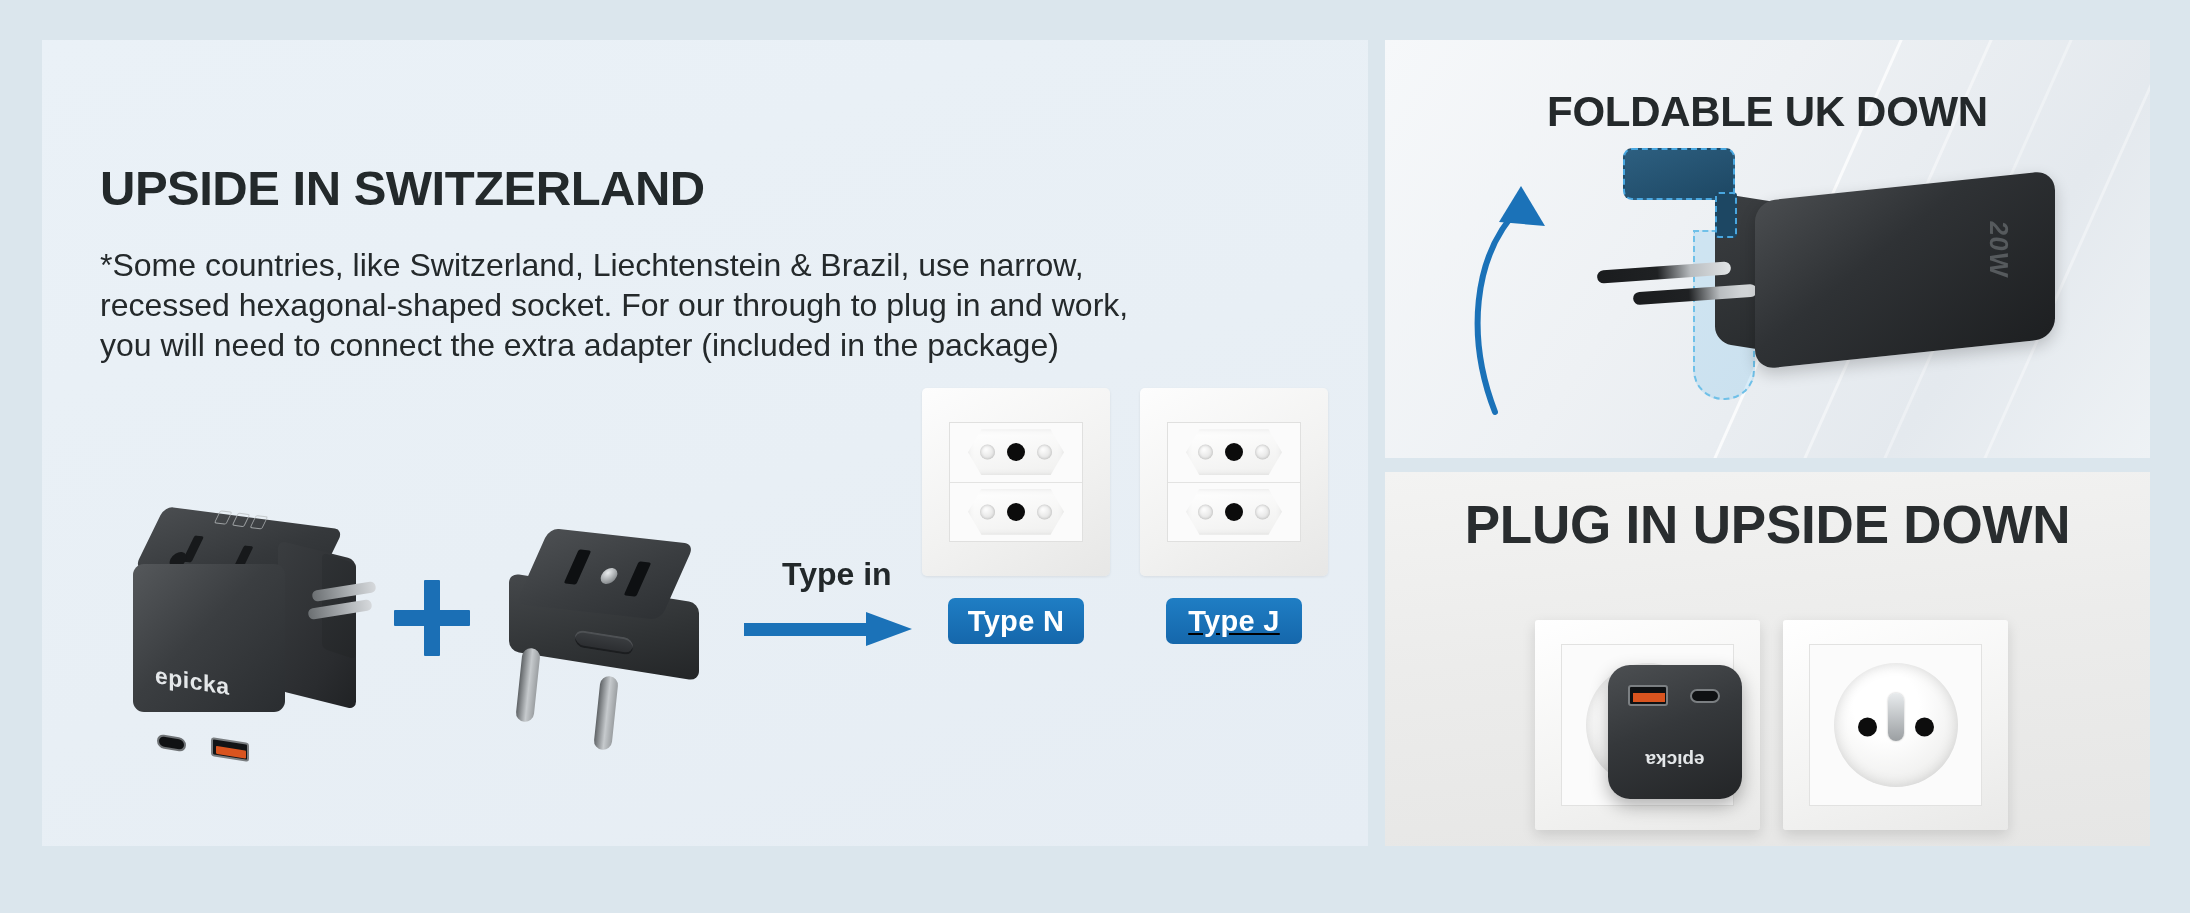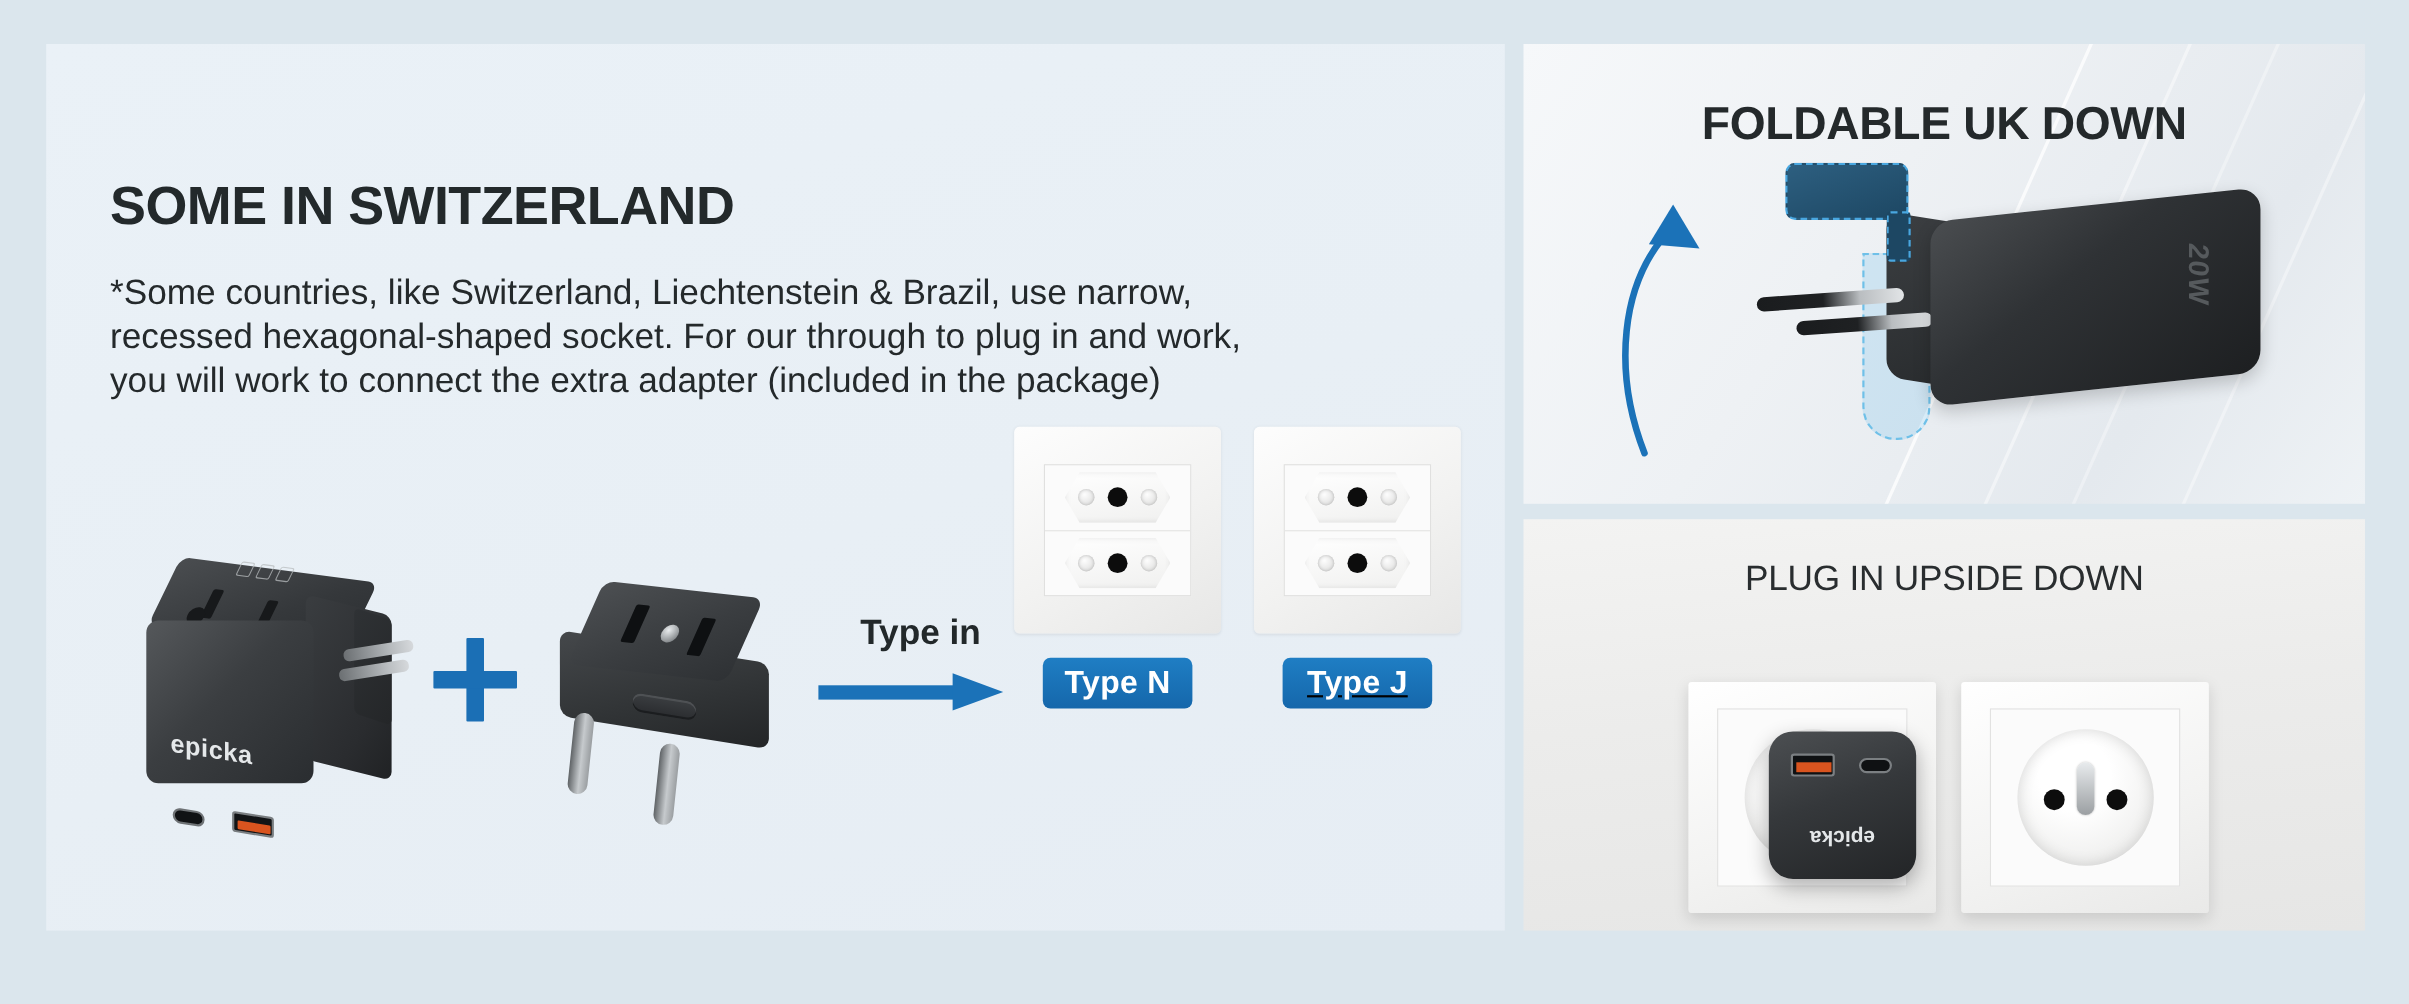--- a/index.html
+++ b/index.html
@@ -256,21 +256,21 @@
   .uk-arrow svg{ width:100%; height:100%; }
 
   
   .rb-panel{
     position:absolute; left:1385px; top:472px; width:765px; height:374px;
     background:linear-gradient(175deg,#f3f3f2 0%,#ececeb 45%,#e6e6e5 100%);
     overflow:hidden;
   }
   .rb-title{
     position:absolute; left:0; right:0; top:28px; text-align:center;
-    font-size:32px; font-weight:normal; color:#292d2f; line-height:50px;
+    font-size:53px; font-weight:bold; color:#292d2f; line-height:50px;
     letter-spacing:-.2px;
   }
   .rb-scene{ position:absolute; left:150px; top:148px; width:500px; height:230px; }
   .wall-plate{
     position:absolute; top:0; width:225px; height:210px;
     background:linear-gradient(160deg,#ffffff,#f3f3f2 60%,#e9e9e8);
     border-radius:3px; box-shadow:0 5px 14px rgba(0,0,0,.13);
   }
   .wall-plate.left{ left:0; }
   .wall-plate.right{ left:248px; }
@@ -319,26 +319,26 @@
     background:#0f1113; border:2px solid #7b7f82; border-radius:8px;
   }
 </style>
 </head>
 <body>
 
 <div class="stage">
 
   <section class="left-panel">
 
-    <h1 class="heading">SOME IN SWITZERLAND</h1>
+    <h1 class="heading">UPSIDE IN SWITZERLAND</h1>
 
     <div class="paragraph">
       <span class="ln">*Some countries, like Switzerland, Liechtenstein &amp; Brazil, use narrow,</span>
       <span class="ln">recessed hexagonal-shaped socket. For our through to plug in and work,</span>
-      <span class="ln">you will work to connect the extra adapter (included in the package)</span>
+      <span class="ln">you will need to connect the extra adapter (included in the package)</span>
     </div>
 
     <div class="prod-row">
 
       <div class="adapter">
         <div class="adp-top"></div>
         <div class="adp-icons">
             <i></i>
             <i></i>
             <i></i>

